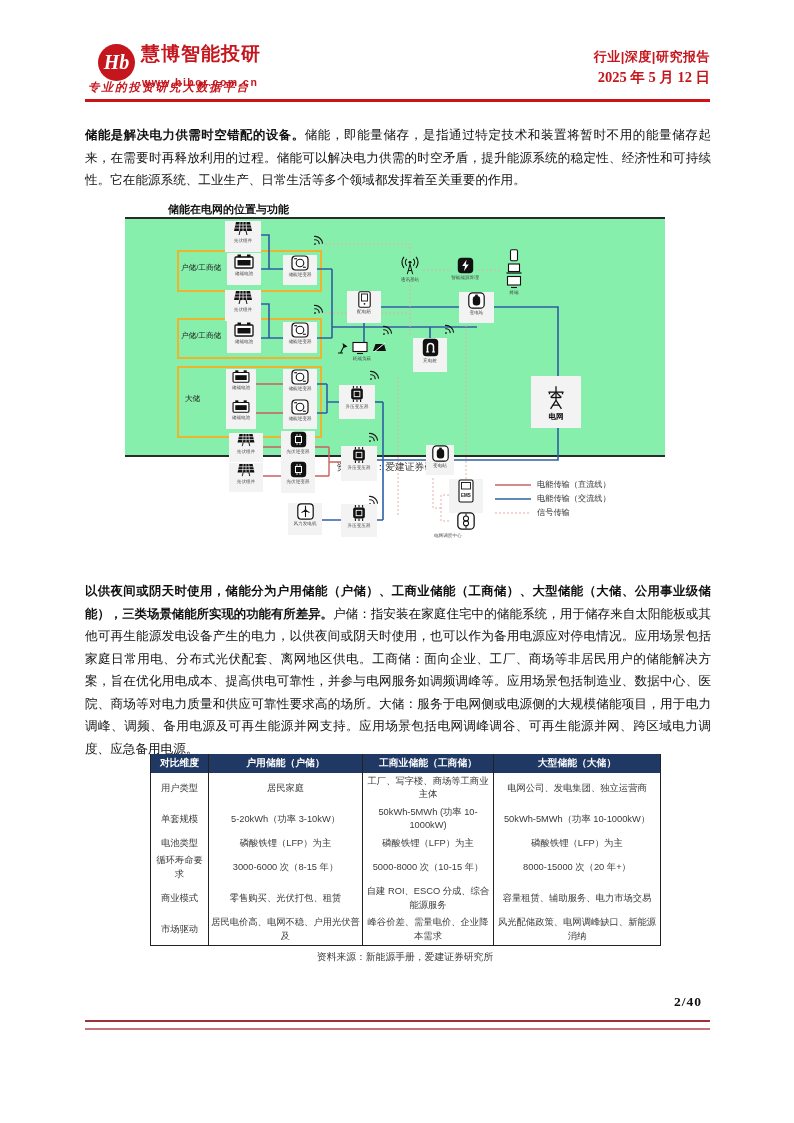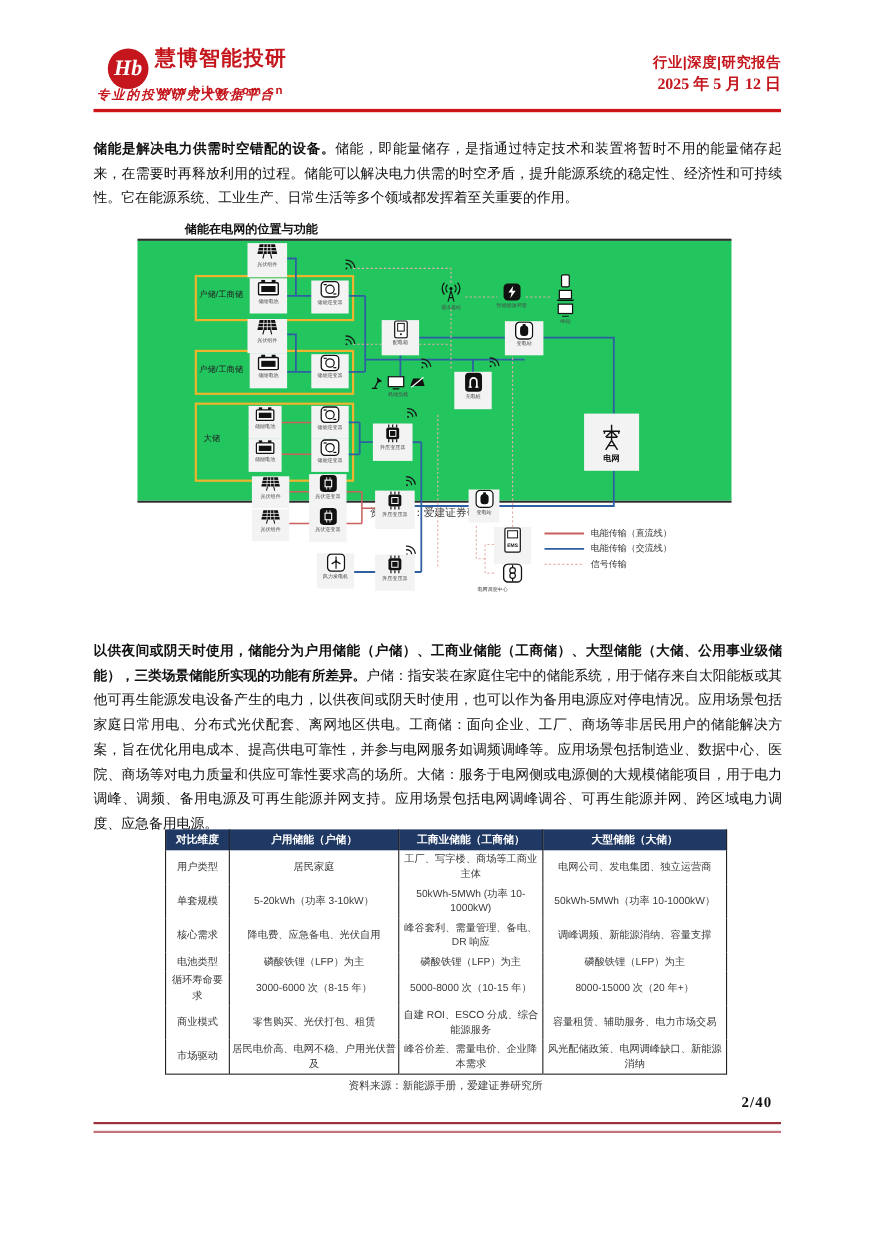--- a/index.html
+++ b/index.html
@@ -23,21 +23,21 @@
   
   .para{position:absolute;left:85px;width:626px;margin:0;text-align:justify;
     font-size:12.6px;line-height:22.5px;color:#111;}
   .para b{font-family:"Liberation Sans","DejaVu Sans",sans-serif;font-size:12.4px;}
   .p1{top:124px;}
   .p2{top:580px;}
   
   .fig{position:absolute;left:125px;top:202px;width:540px;}
   .fig-title{font:bold 11px/1.4 "Liberation Sans",sans-serif;color:#111;padding-left:43px;margin-bottom:0;}
   .fig-rule{height:2px;background:#2b2b2b;}
-  .diagram{position:relative;width:540px;height:236px;background:#22c55e;}
+  .diagram{position:relative;width:540px;height:236px;background:#86efac;}
   .wires{position:absolute;left:0;top:0;z-index:1;}
   .ybox{position:absolute;border:2px solid #efb42e;z-index:0;}
   .nd{position:absolute;display:flex;flex-direction:column;align-items:center;
       justify-content:flex-start;z-index:2;}
   .nd.gray{background:#f3f3f3;}
   .nd .lb{font:4.6px/1.3 "Liberation Sans",sans-serif;color:#4a4a4a;white-space:nowrap;margin-top:1px;}
   .grp-label{position:absolute;z-index:3;font:7.6px/1.2 "Liberation Sans",sans-serif;color:#222;}
   .leg-text{position:absolute;z-index:3;font:8.2px/1 "Liberation Sans",sans-serif;color:#333;white-space:nowrap;}
   .fig-src,.tbl-src{font:9.8px/1.4 "Liberation Sans",sans-serif;color:#3c3c3c;margin-top:3px;text-align:center;}
   
@@ -465,26 +465,20 @@
           <td>居民家庭</td>
           <td>工厂、写字楼、商场等工商业主体</td>
           <td>电网公司、发电集团、独立运营商</td>
         </tr>
         <tr style="height:29px">
           <td>单套规模</td>
           <td>5-20kWh（功率 3-10kW）</td>
           <td>50kWh-5MWh (功率 10-1000kW)</td>
           <td>50kWh-5MWh（功率 10-1000kW）</td>
         </tr>
-        <tr style="height:29px">
-          <td>核心需求</td>
-          <td>降电费、应急备电、光伏自用</td>
-          <td>峰谷套利、需量管理、备电、DR 响应</td>
-          <td>调峰调频、新能源消纳、容量支撑</td>
-        </tr>
         <tr style="height:16px">
           <td>电池类型</td>
           <td>磷酸铁锂（LFP）为主</td>
           <td>磷酸铁锂（LFP）为主</td>
           <td>磷酸铁锂（LFP）为主</td>
         </tr>
         <tr style="height:16px">
           <td>循环寿命要求</td>
           <td>3000-6000 次（8-15 年）</td>
           <td>5000-8000 次（10-15 年）</td>

